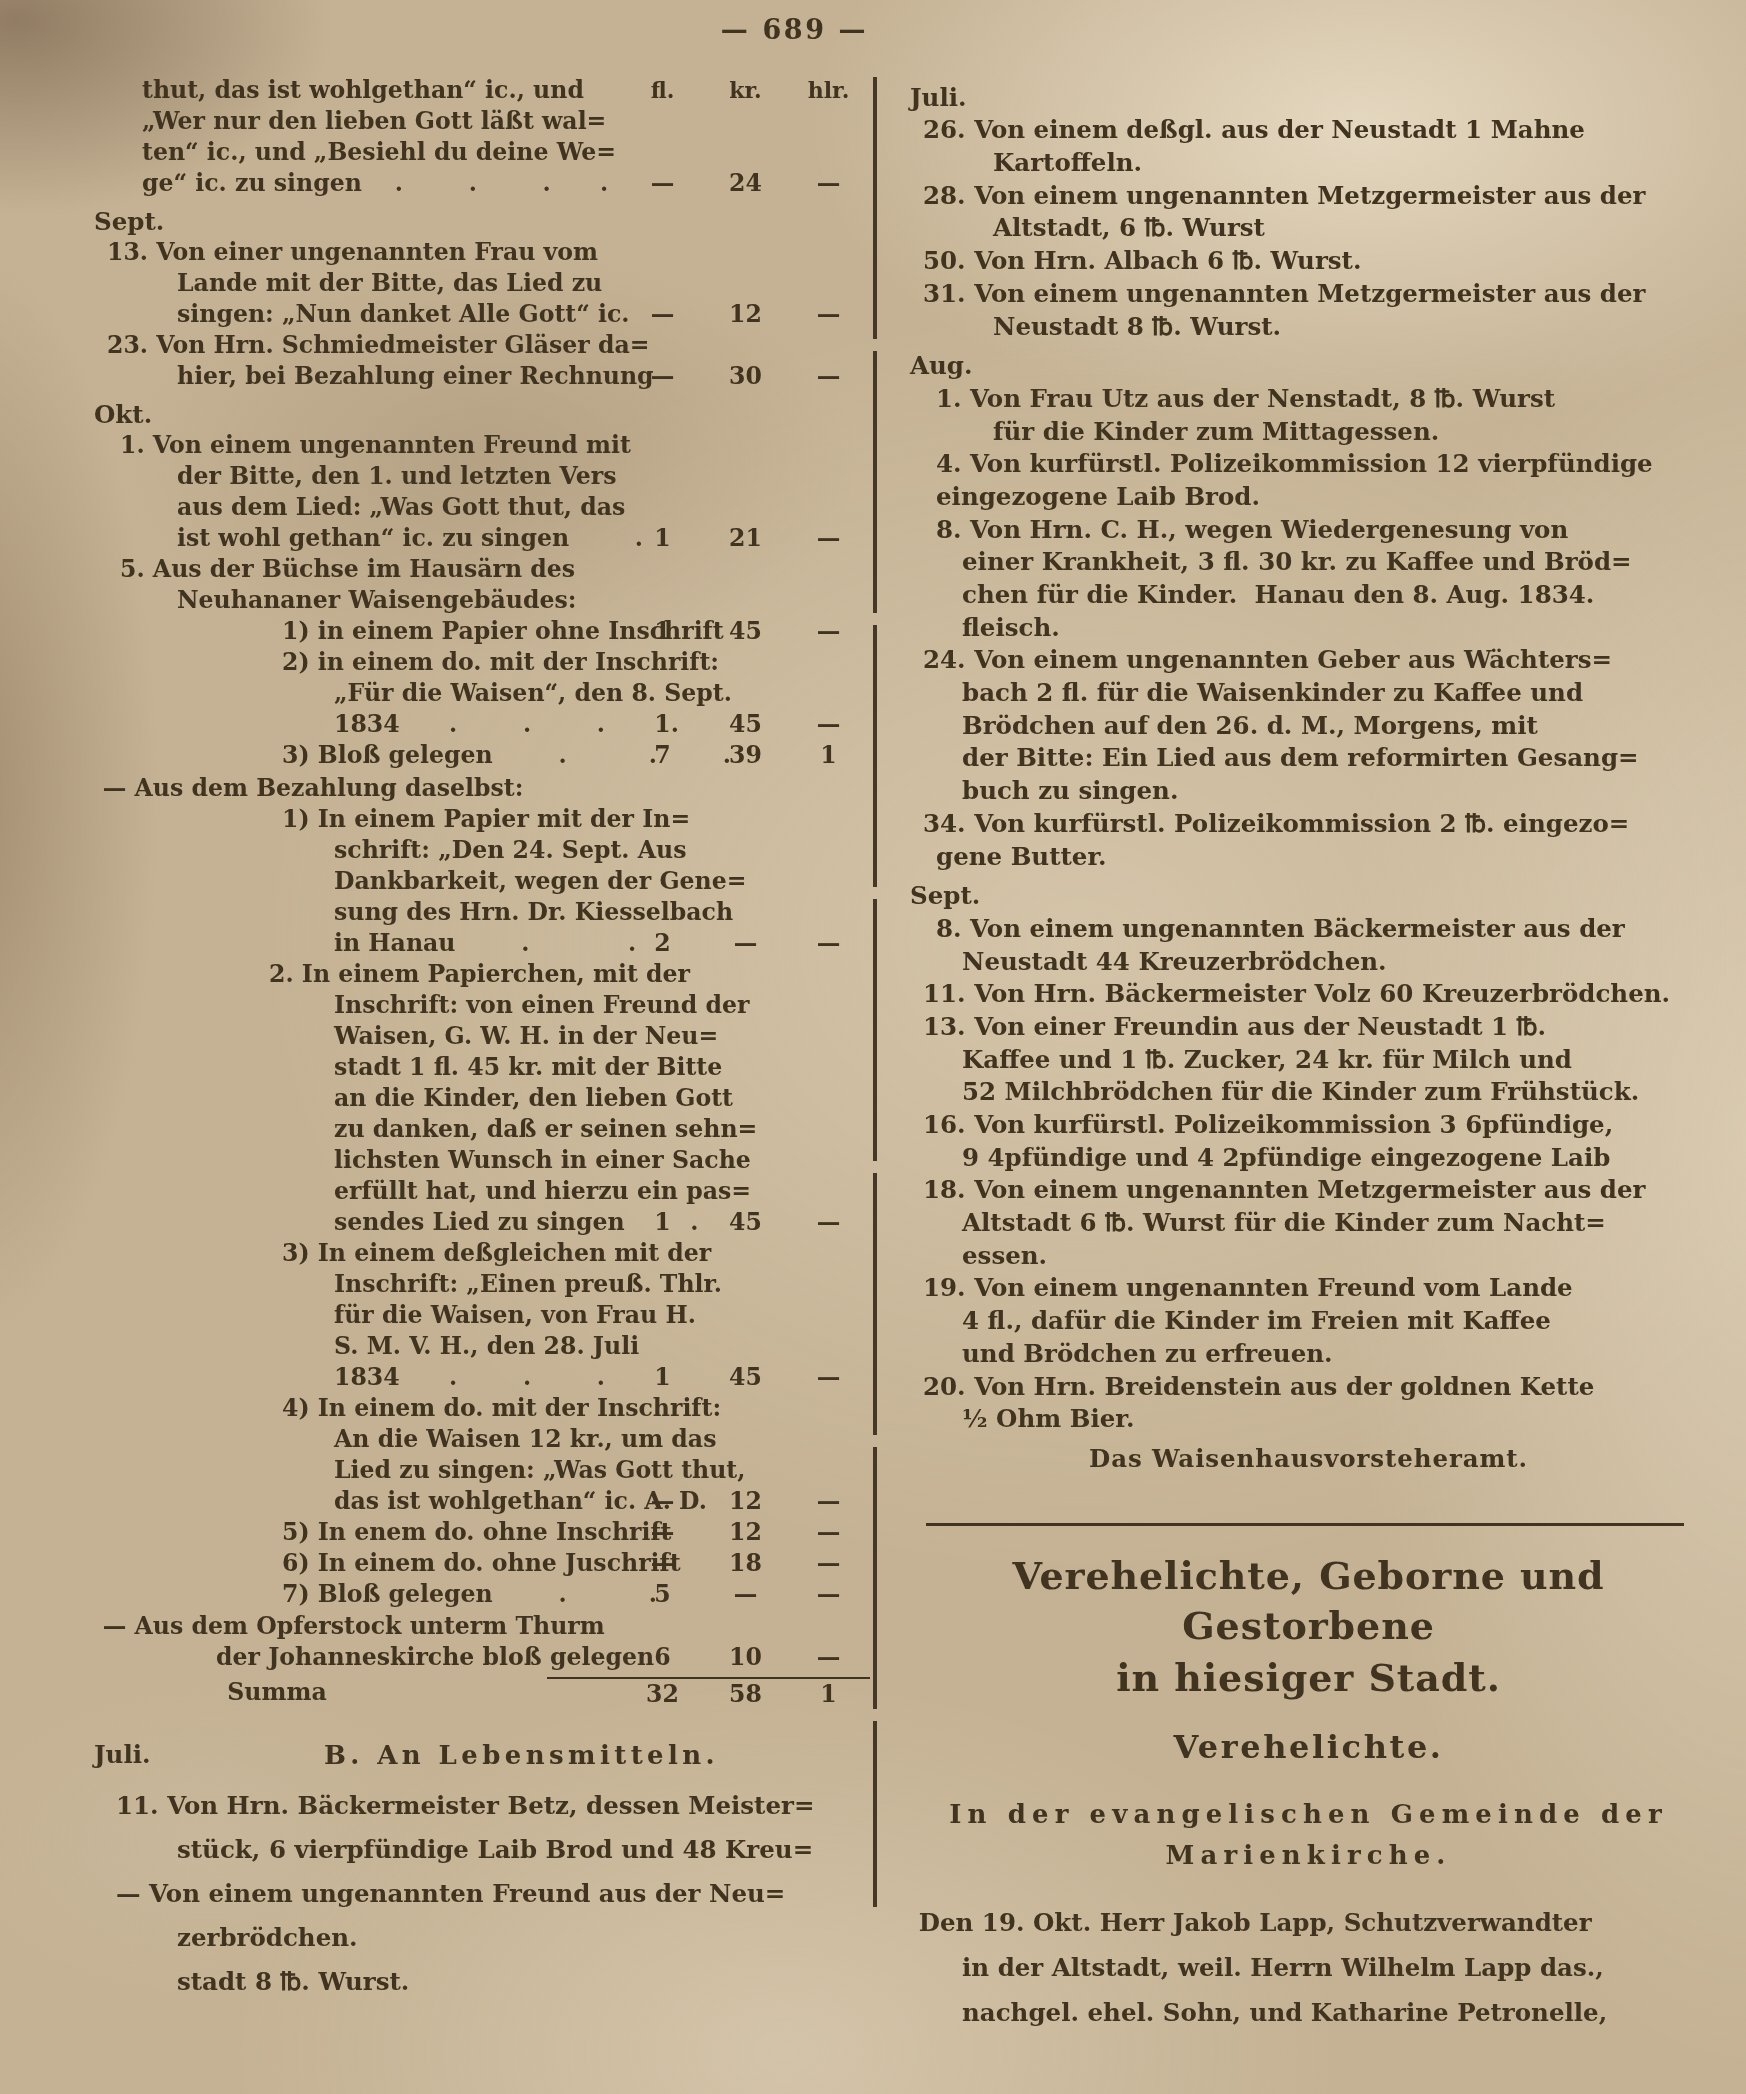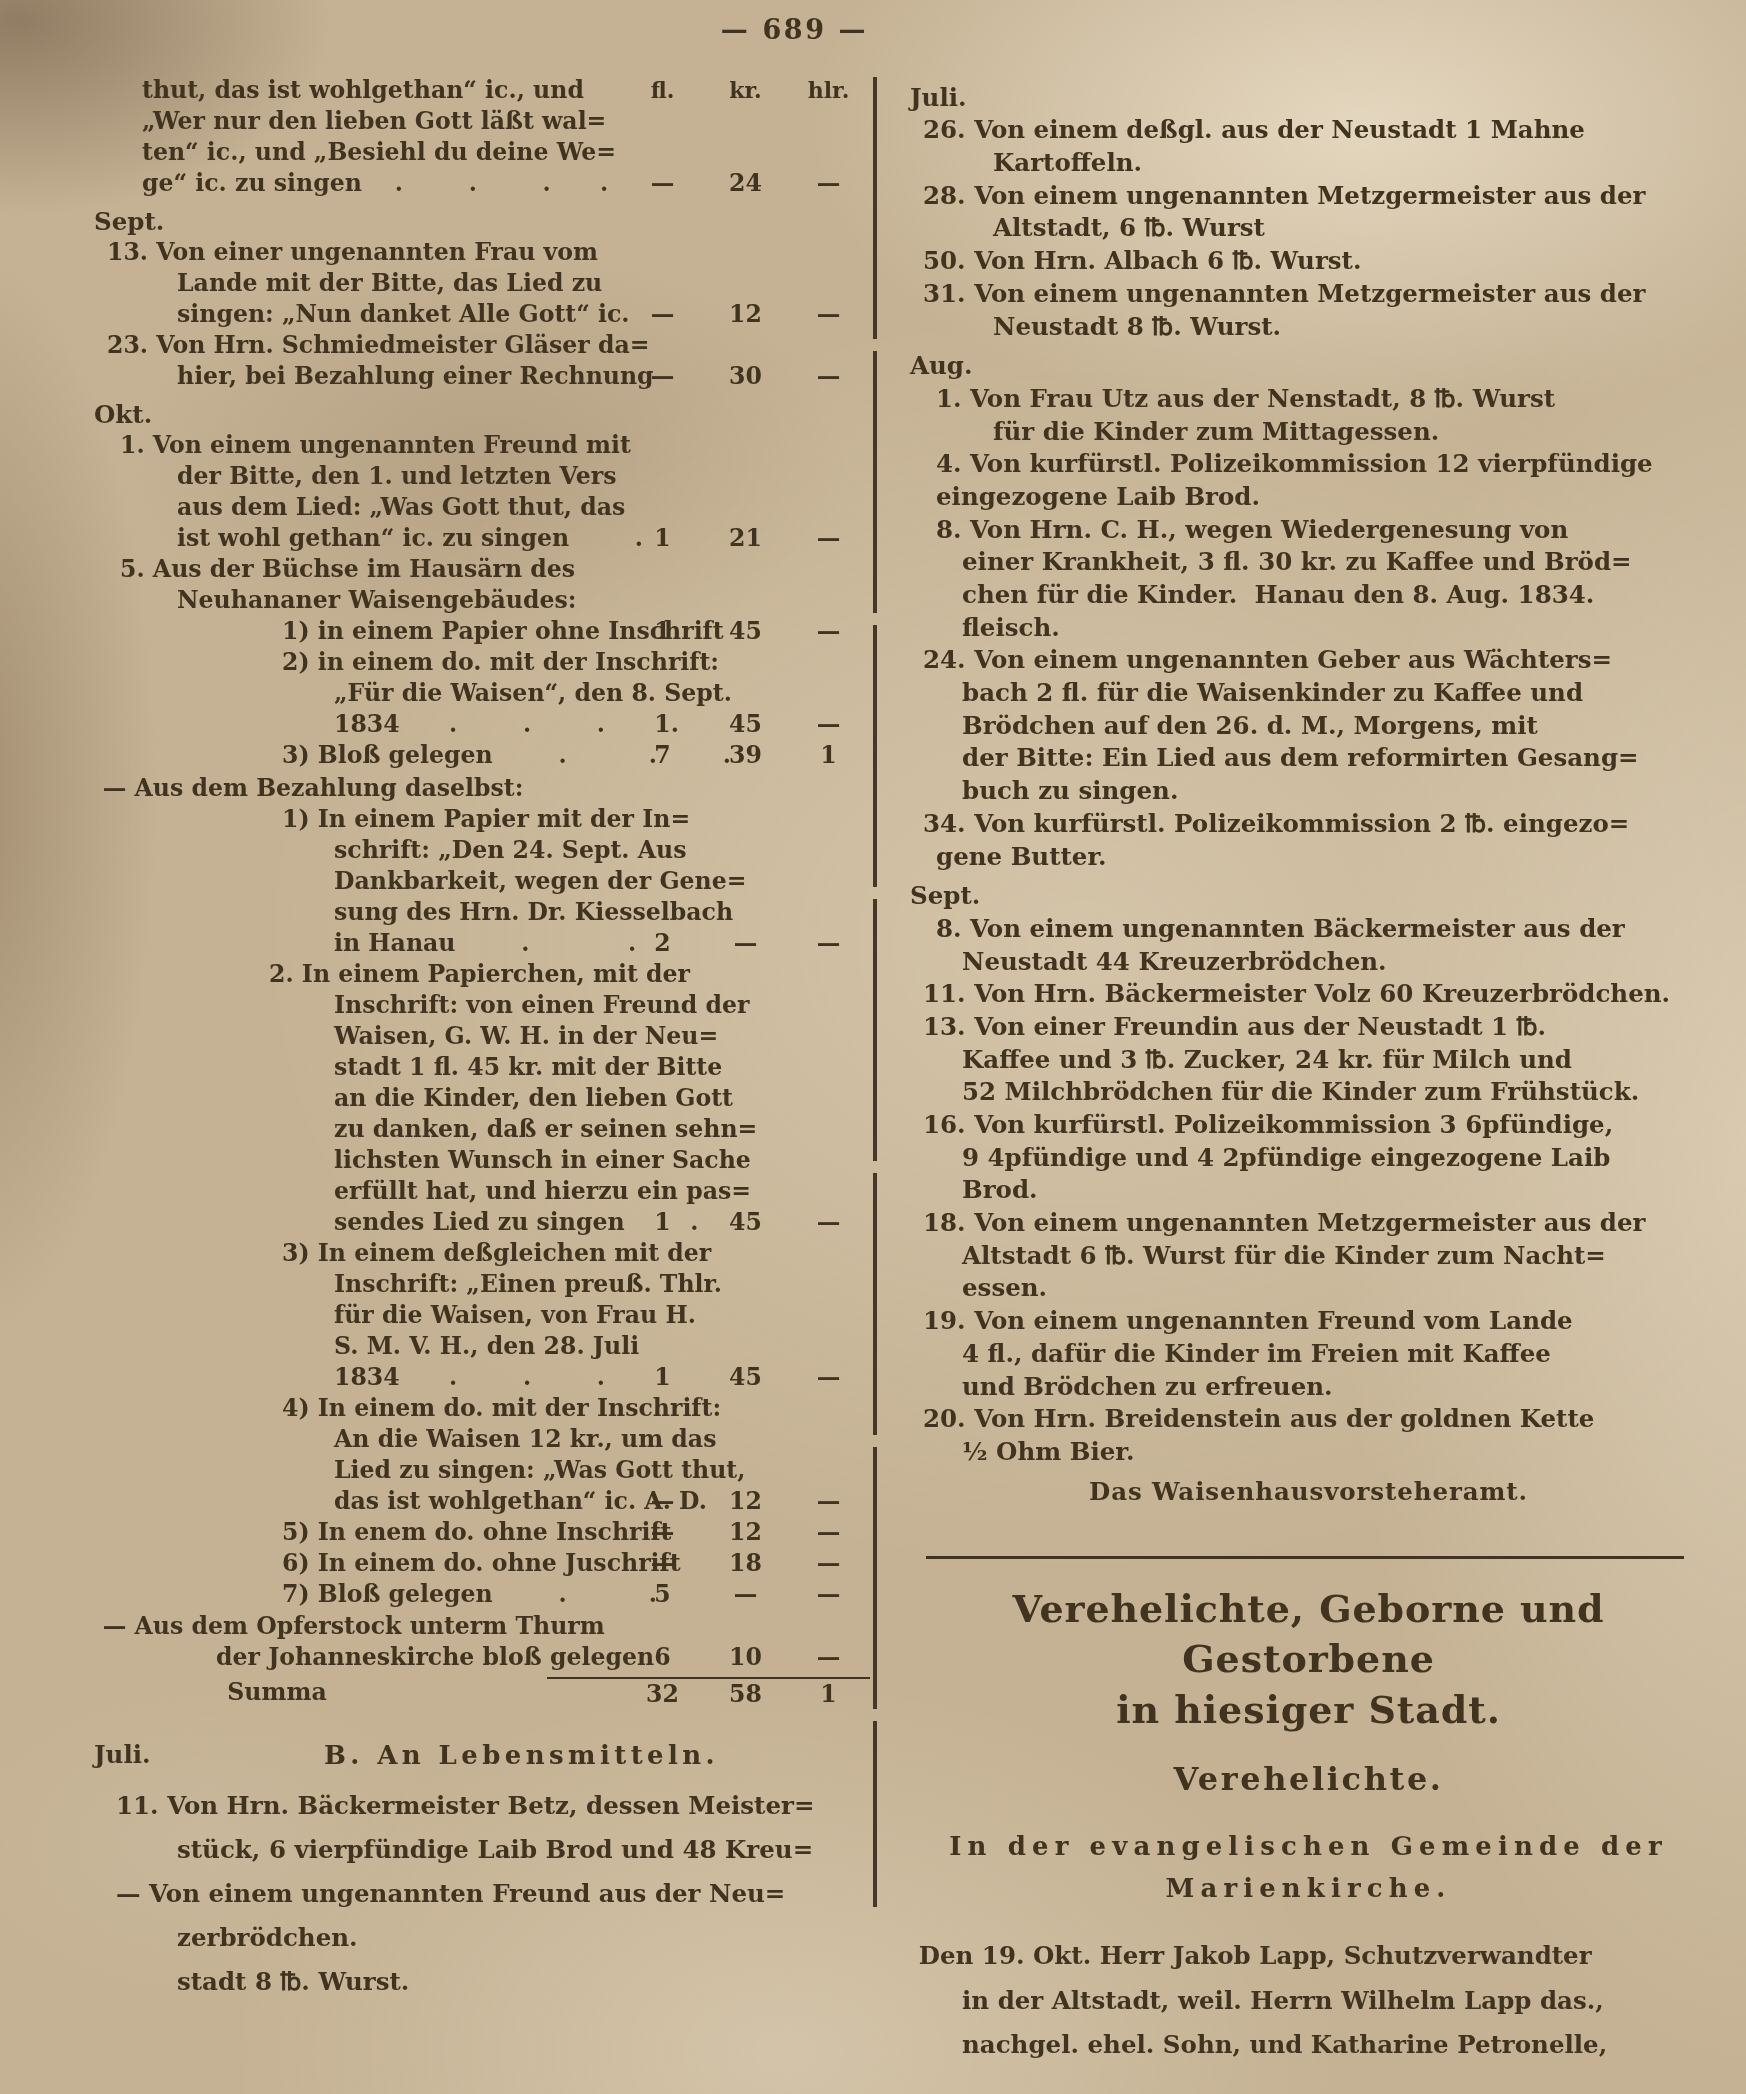--- a/index.html
+++ b/index.html
@@ -372,25 +372,24 @@
       <div class="rrow" style="padding-left: 52px;">Brödchen auf den 26. d. M., Morgens, mit</div>
       <div class="rrow" style="padding-left: 52px;">der Bitte: Ein Lied aus dem reformirten Gesang=</div>
       <div class="rrow" style="padding-left: 52px;">buch zu singen.</div>
       <div class="rrow" style="padding-left: 13px;">34. Von kurfürstl. Polizeikommission 2 ℔. eingezo=</div>
       <div class="rrow" style="padding-left: 26px;">gene Butter.</div>
       <div class="rrow month">Sept.</div>
       <div class="rrow" style="padding-left: 26px;">8. Von einem ungenannten Bäckermeister aus der</div>
       <div class="rrow" style="padding-left: 52px;">Neustadt 44 Kreuzerbrödchen.</div>
       <div class="rrow" style="padding-left: 13px;">11. Von Hrn. Bäckermeister Volz 60 Kreuzerbrödchen.</div>
       <div class="rrow" style="padding-left: 13px;">13. Von einer Freundin aus der Neustadt 1 ℔.</div>
-      <div class="rrow" style="padding-left: 52px;">Kaffee und 3 ℔. Zucker, 24 kr. für Milch und</div>
+      <div class="rrow" style="padding-left: 52px;">Kaffee und 1 ℔. Zucker, 24 kr. für Milch und</div>
       <div class="rrow" style="padding-left: 52px;">52 Milchbrödchen für die Kinder zum Frühstück.</div>
       <div class="rrow" style="padding-left: 13px;">16. Von kurfürstl. Polizeikommission 3 6pfündige,</div>
       <div class="rrow" style="padding-left: 52px;">9 4pfündige und 4 2pfündige eingezogene Laib</div>
-      <div class="rrow" style="padding-left: 52px;">Brod.</div>
       <div class="rrow" style="padding-left: 13px;">18. Von einem ungenannten Metzgermeister aus der</div>
       <div class="rrow" style="padding-left: 52px;">Altstadt 6 ℔. Wurst für die Kinder zum Nacht=</div>
       <div class="rrow" style="padding-left: 52px;">essen.</div>
       <div class="rrow" style="padding-left: 13px;">19. Von einem ungenannten Freund vom Lande</div>
       <div class="rrow" style="padding-left: 52px;">4 fl., dafür die Kinder im Freien mit Kaffee</div>
       <div class="rrow" style="padding-left: 52px;">und Brödchen zu erfreuen.</div>
       <div class="rrow" style="padding-left: 13px;">20. Von Hrn. Breidenstein aus der goldnen Kette</div>
       <div class="rrow" style="padding-left: 52px;">½ Ohm Bier.</div>
       <div class="rrow sig" style="margin-top: 8.7px;">Das Waisenhausvorsteheramt.</div>
       <div class="rrule" style="margin-top: 49px;"></div>

